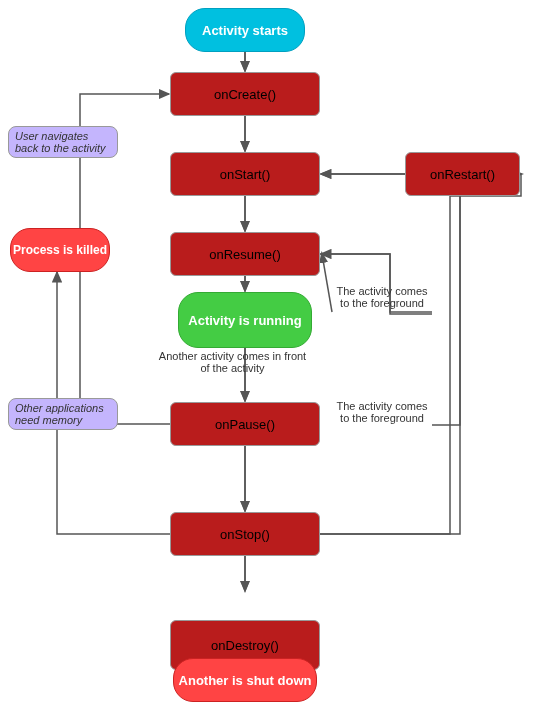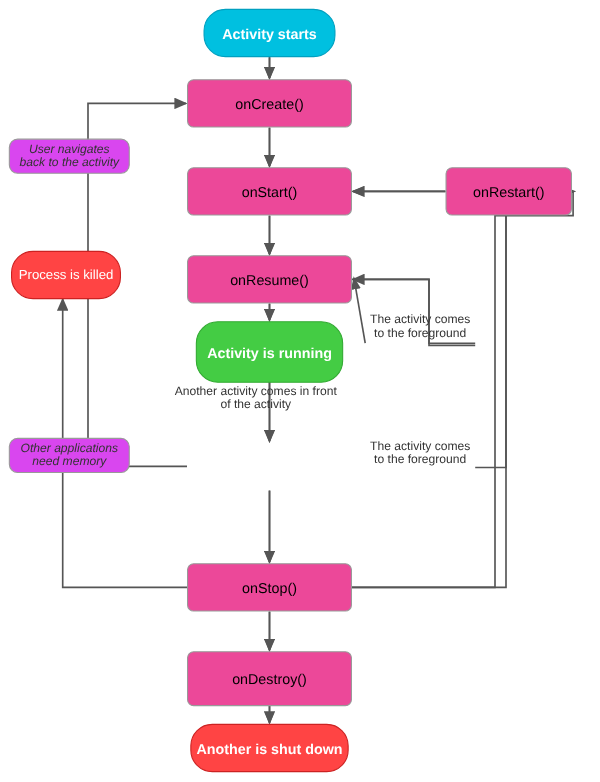--- a/index.html
+++ b/index.html
@@ -12,21 +12,21 @@
       overflow: hidden;
     }
     .diagram {
       position: relative;
       width: 545px;
       height: 711px;
     }
     
     .box {
       position: absolute;
-      background: #ec4899;
+      background: #b91c1c;
       border: 1.5px solid #999;
       border-radius: 6px;
       display: flex;
       align-items: center;
       justify-content: center;
       font-size: 13px;
       font-weight: normal;
       text-align: center;
     }
     .box-pill {
@@ -37,24 +37,23 @@
       font-size: 11px;
       text-align: center;
       color: #333;
     }
     .label-box {
       position: absolute;
       border: 1px solid #999;
       border-radius: 8px;
       font-style: italic;
       font-size: 11px;
-      text-align: center;
       color: #333;
       padding: 3px 6px;
-      background: #d946ef;
+      background: #c4b5fd;
     }
     svg.arrows {
       position: absolute;
       top: 0;
       left: 0;
       width: 545px;
       height: 711px;
       pointer-events: none;
     }
   </style>
@@ -151,34 +150,37 @@
   </div>
 
   <div class="box" style="left:170px;top:232px;width:150px;height:44px;">
     <span>onResume()</span>
   </div>
 
   <div class="box box-pill" style="left:178px;top:292px;width:134px;height:56px;background:#44cc44;border-color:#33aa33;color:#fff;font-weight:bold;">
     <span>Activity is running</span>
   </div>
 
+  <div class="box" style="left:170px;top:402px;width:150px;height:44px;">
+    <span>onPause()</span>
+  </div>
 
   <div class="box" style="left:170px;top:512px;width:150px;height:44px;">
     <span>onStop()</span>
   </div>
 
-  <div class="box" style="left:170px;top:592px;width:150px;height:50px;text-align:center;">
+  <div class="box" style="left:170px;top:620px;width:150px;height:50px;text-align:center;">
     <span>onDestroy()</span>
   </div>
 
   <div class="box box-pill" style="left:173px;top:658px;width:144px;height:44px;background:#ff4444;border-color:#cc2222;color:#fff;font-weight:bold;">
     <span>Another is shut down</span>
   </div>
 
-  <div class="box box-pill" style="left:10px;top:228px;width:100px;height:44px;background:#ff4444;border-color:#cc2222;color:#fff;font-weight:normal;font-size:12px;">
+  <div class="box box-pill" style="left:10px;top:228px;width:100px;height:44px;background:#ff4444;border-color:#cc2222;color:#fff;font-weight:bold;font-size:12px;">
     <span>Process is killed</span>
   </div>
 
   <div class="label-box" style="left:8px;top:126px;width:110px;">
     <span>User navigates back to the activity</span>
   </div>
 
   <div class="label-italic" style="left:155px;top:350px;width:155px;">
     <span>Another activity comes in front of the activity</span>
   </div>

